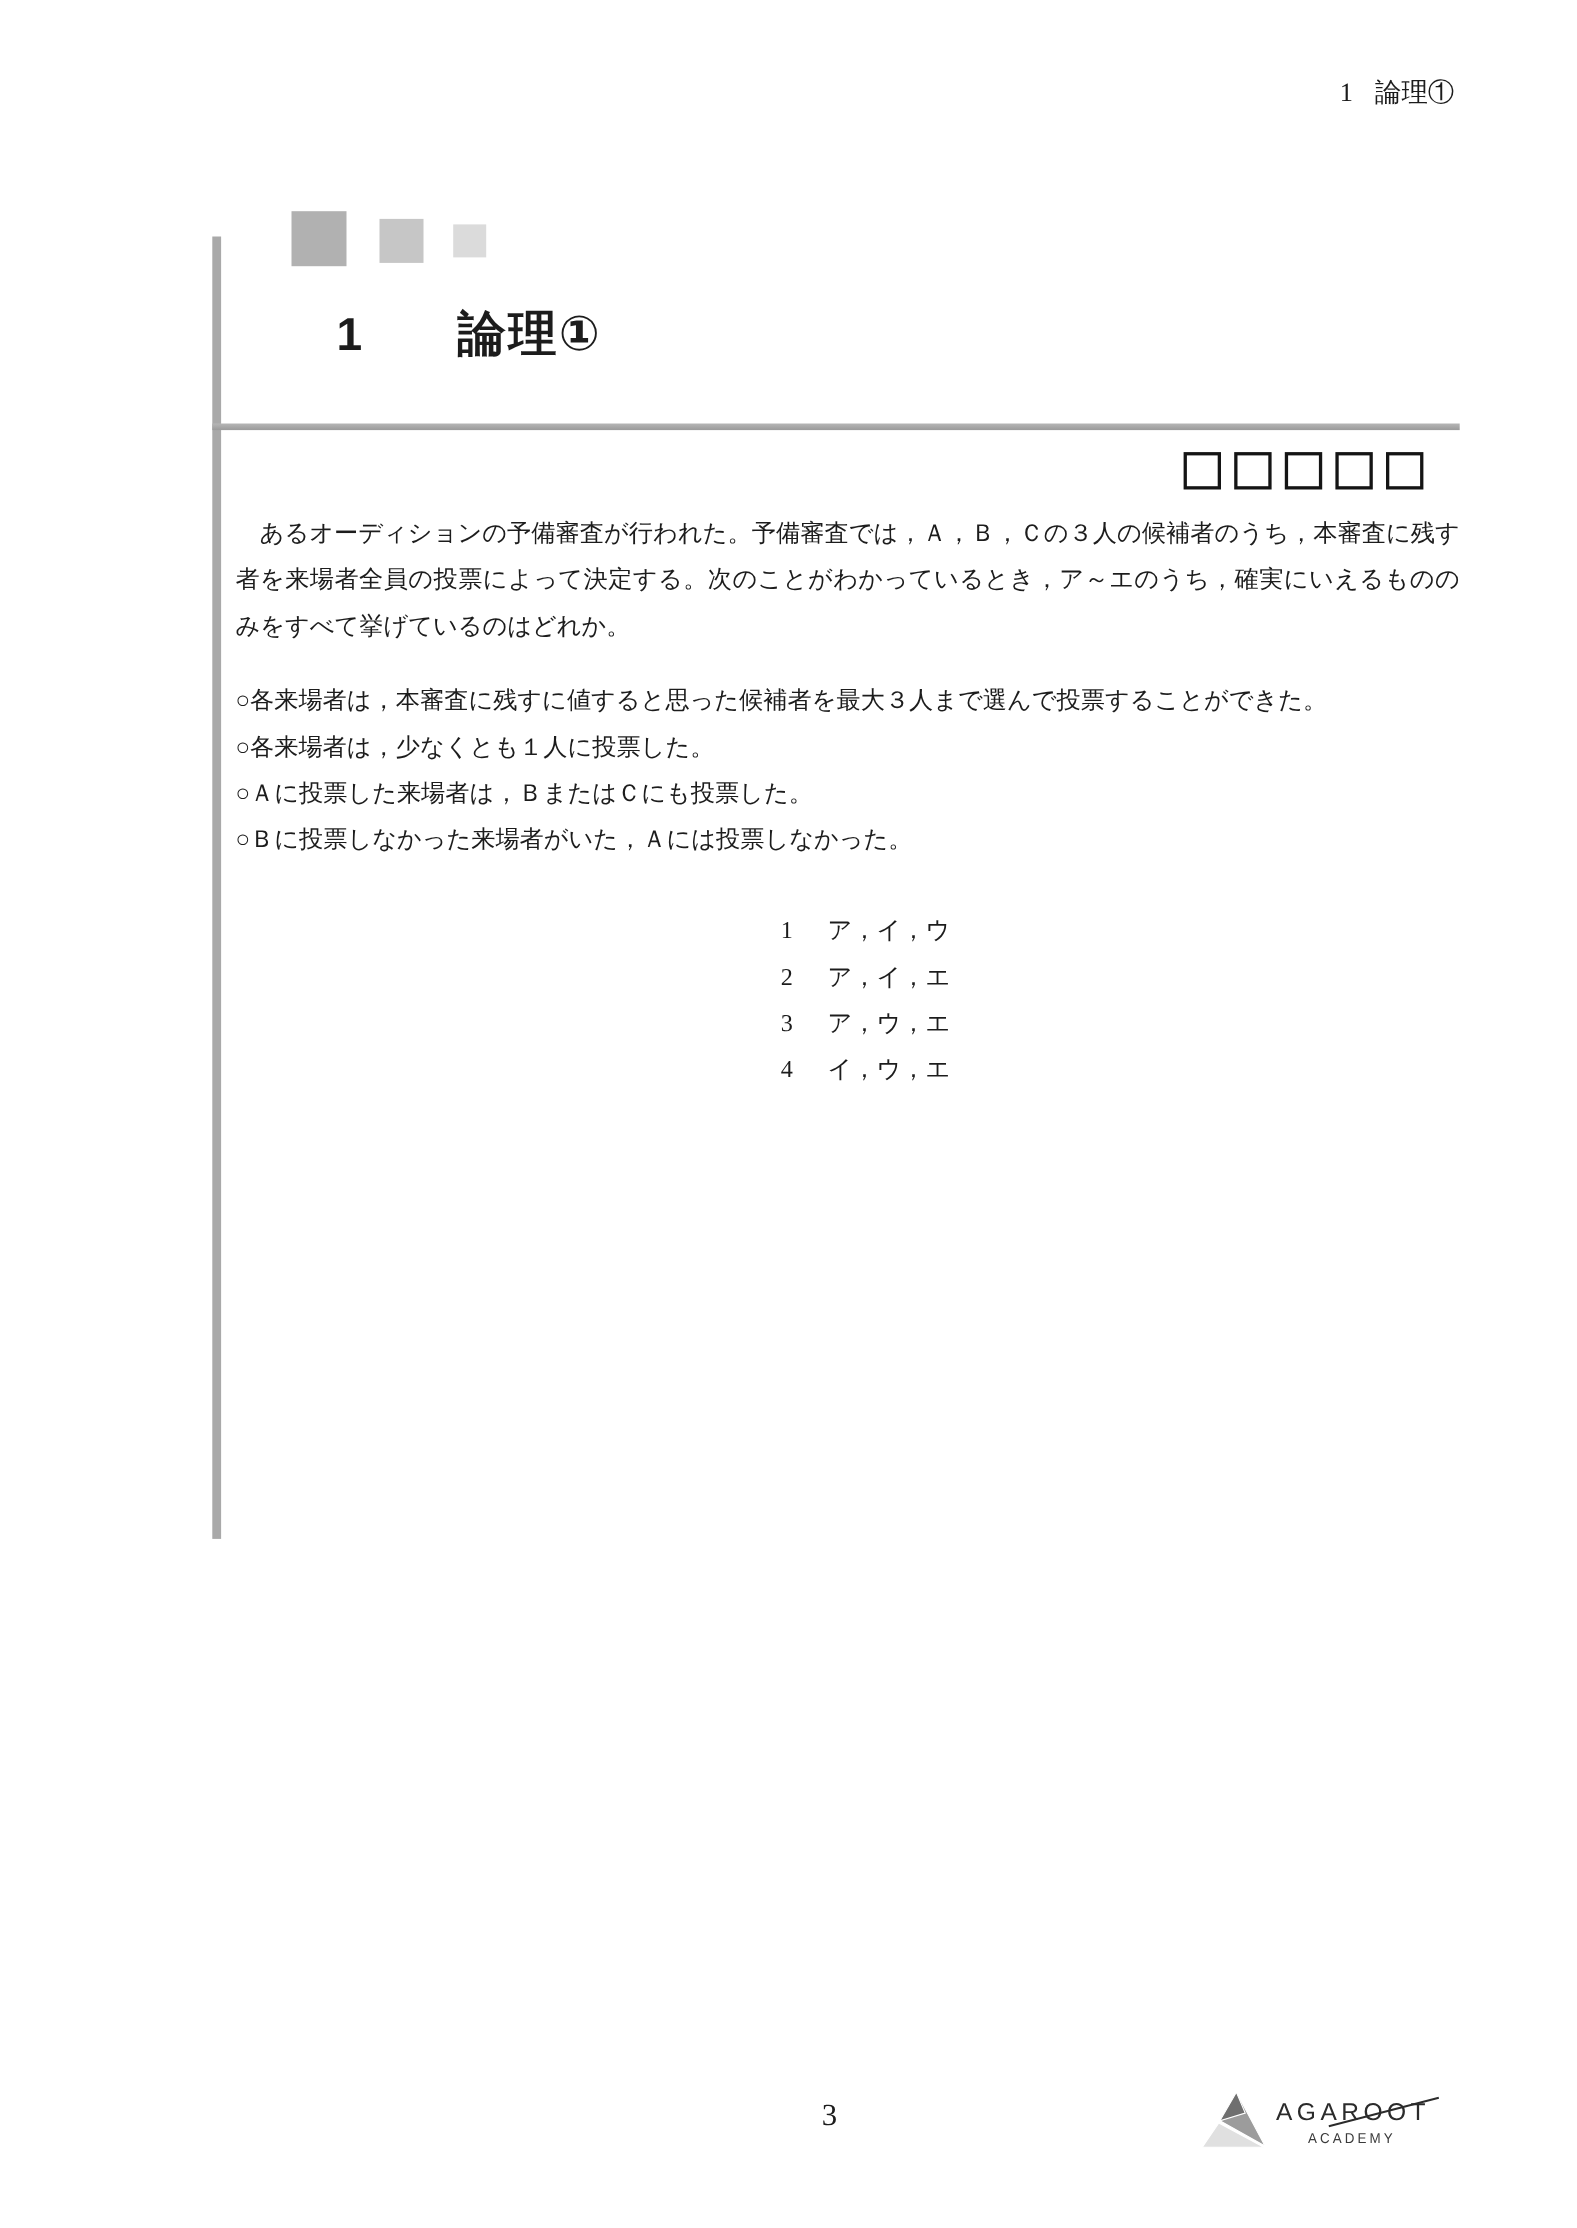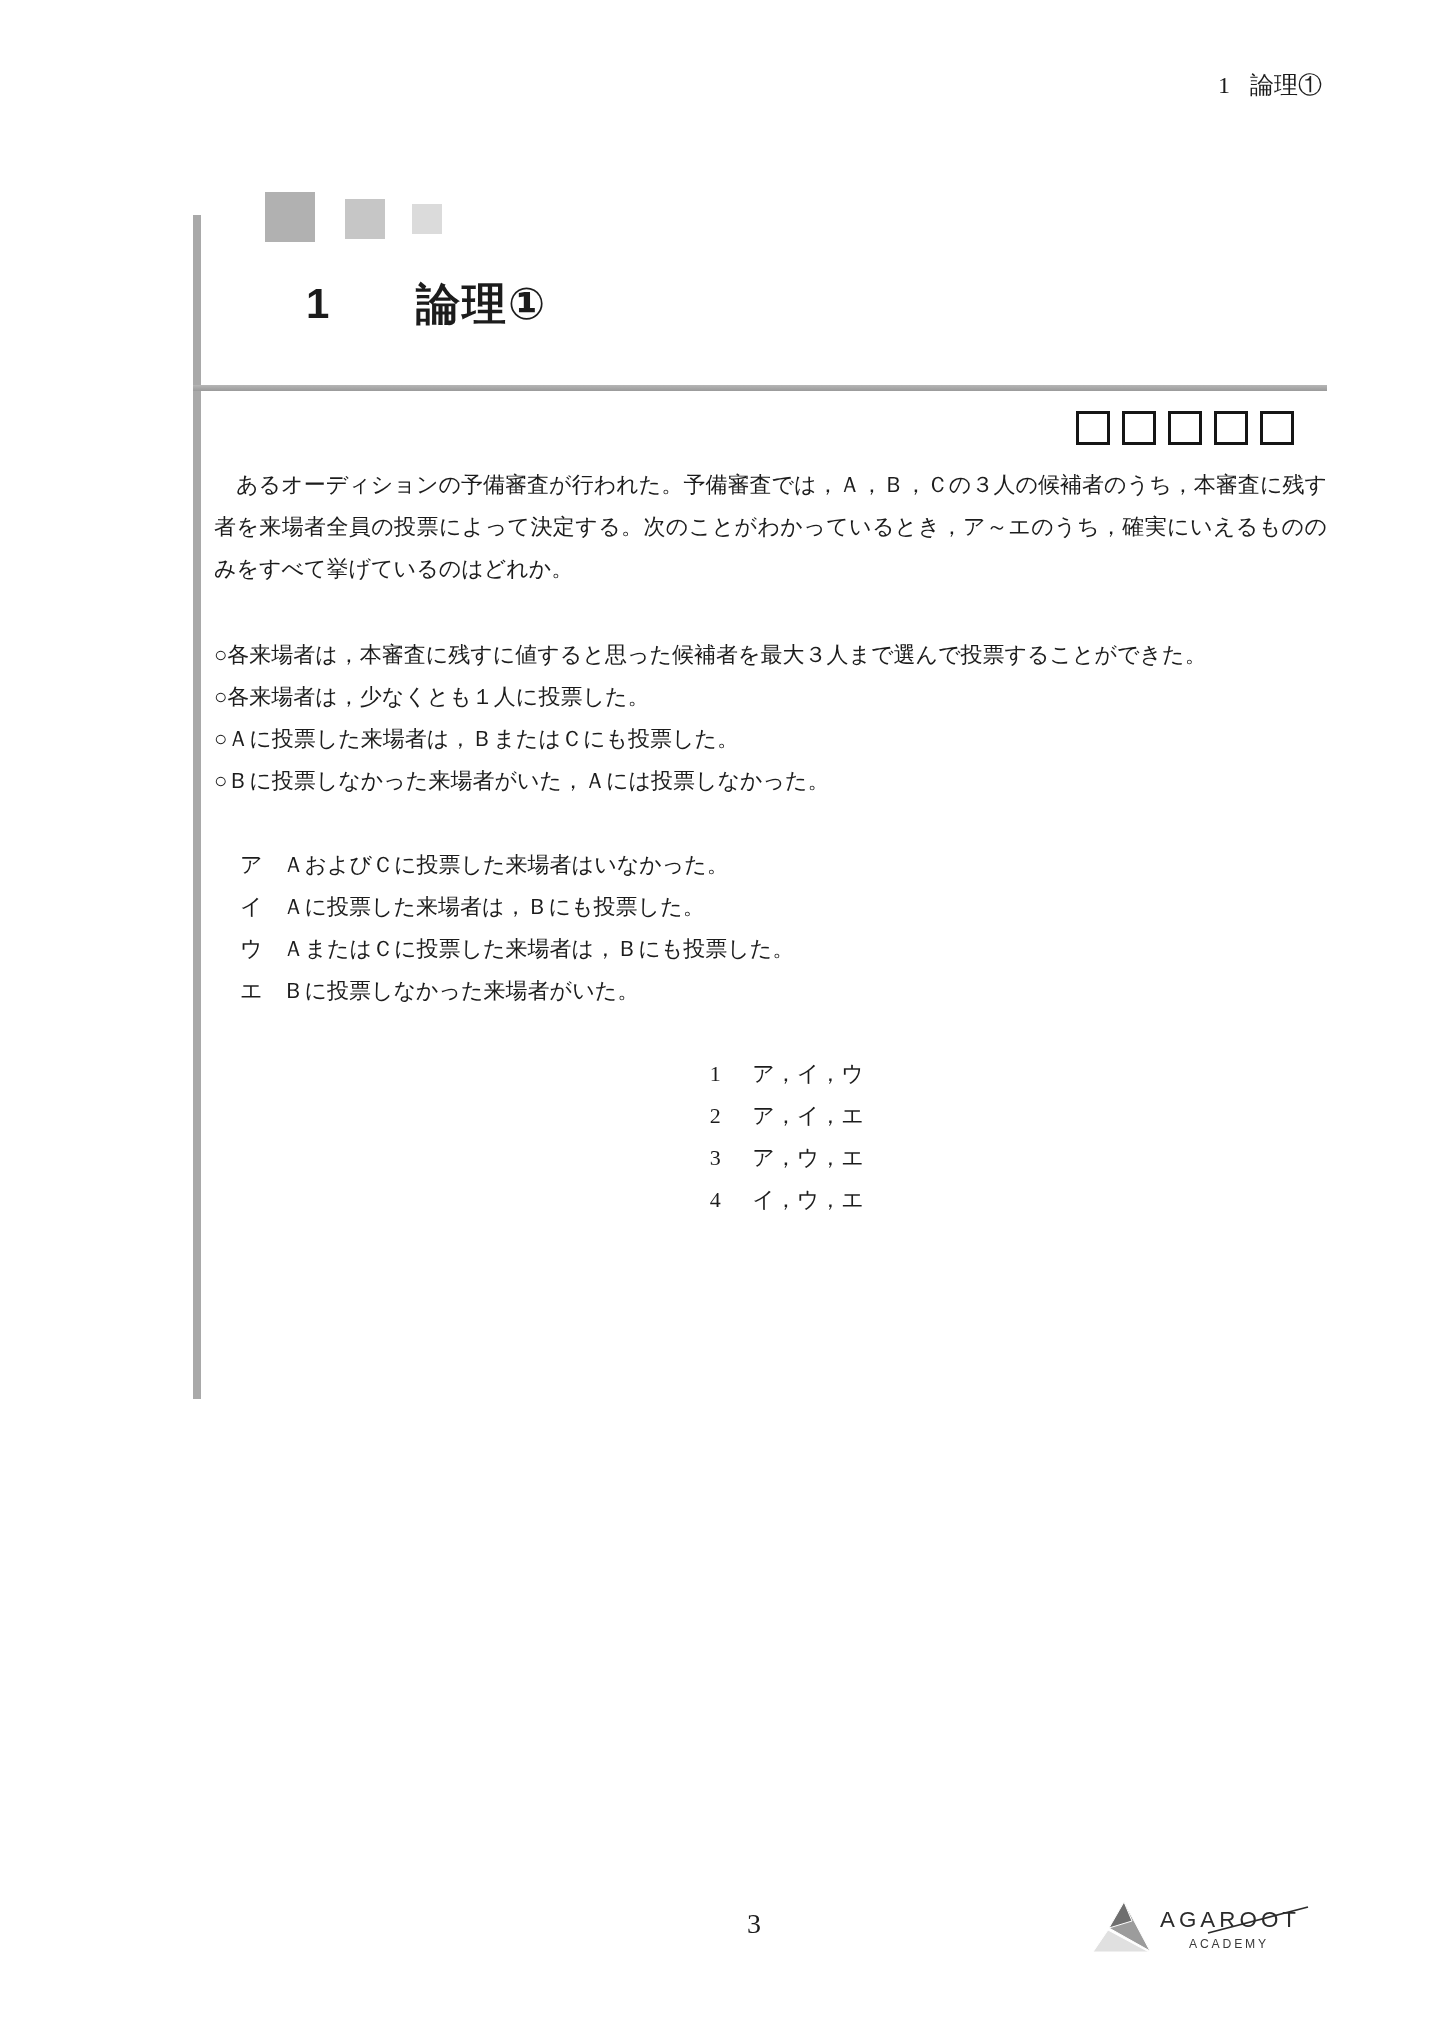--- a/index.html
+++ b/index.html
@@ -59,21 +59,21 @@
     background:#ffffff;
   }
 
   
   .content{
     position:absolute;left:214px;top:464px;width:1113px;
     font-size:22px;line-height:42px;
     text-align:justify;
   }
   .intro{margin:0;text-indent:1em;}
-  .conditions{margin-top:44px;}
+  .conditions{margin-top:26px;}
   .condition{margin:0;padding-left:1em;text-indent:-1em;}
   .statements{margin-top:42px;}
   .statement{margin:0;padding-left:26px;text-align:left;}
   .statement .stmt-label{margin-right:20px;}
   .options{margin-top:41px;}
   .option{margin:0;padding-left:29px;text-align:center;}
   .option .opt-num{display:inline-block;min-width:18px;margin-right:28px;}
 
   
   .page-number{
@@ -118,34 +118,20 @@
 
     <p class="intro">あるオーディションの予備審査が行われた。予備審査では，Ａ，Ｂ，Ｃの３人の候補者のうち，本審査に残す者を来場者全員の投票によって決定する。次のことがわかっているとき，ア～エのうち，確実にいえるもののみをすべて挙げているのはどれか。</p>
 
     <div class="conditions">
       <p class="condition">○各来場者は，本審査に残すに値すると思った候補者を最大３人まで選んで投票することができた。</p>
       <p class="condition">○各来場者は，少なくとも１人に投票した。</p>
       <p class="condition">○Ａに投票した来場者は，ＢまたはＣにも投票した。</p>
       <p class="condition">○Ｂに投票しなかった来場者がいた，Ａには投票しなかった。</p>
     </div>
 
-    <div class="statements">
-      <p class="statement">
-        <span class="stmt-label">ア</span><span>ＡおよびＣに投票した来場者はいなかった。</span>
-      </p>
-      <p class="statement">
-        <span class="stmt-label">イ</span><span>Ａに投票した来場者は，Ｂにも投票した。</span>
-      </p>
-      <p class="statement">
-        <span class="stmt-label">ウ</span><span>ＡまたはＣに投票した来場者は，Ｂにも投票した。</span>
-      </p>
-      <p class="statement">
-        <span class="stmt-label">エ</span><span>Ｂに投票しなかった来場者がいた。</span>
-      </p>
-    </div>
 
     <div class="options">
       <p class="option">
         <span class="opt-num">1</span><span>ア，イ，ウ</span>
       </p>
       <p class="option">
         <span class="opt-num">2</span><span>ア，イ，エ</span>
       </p>
       <p class="option">
         <span class="opt-num">3</span><span>ア，ウ，エ</span>

